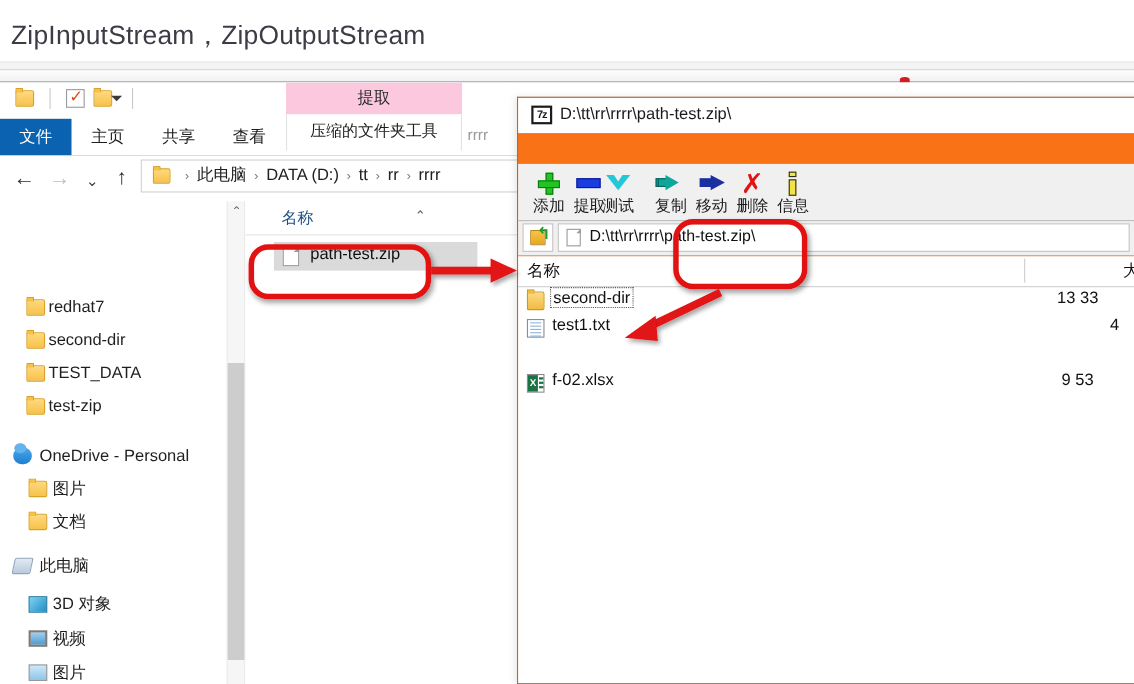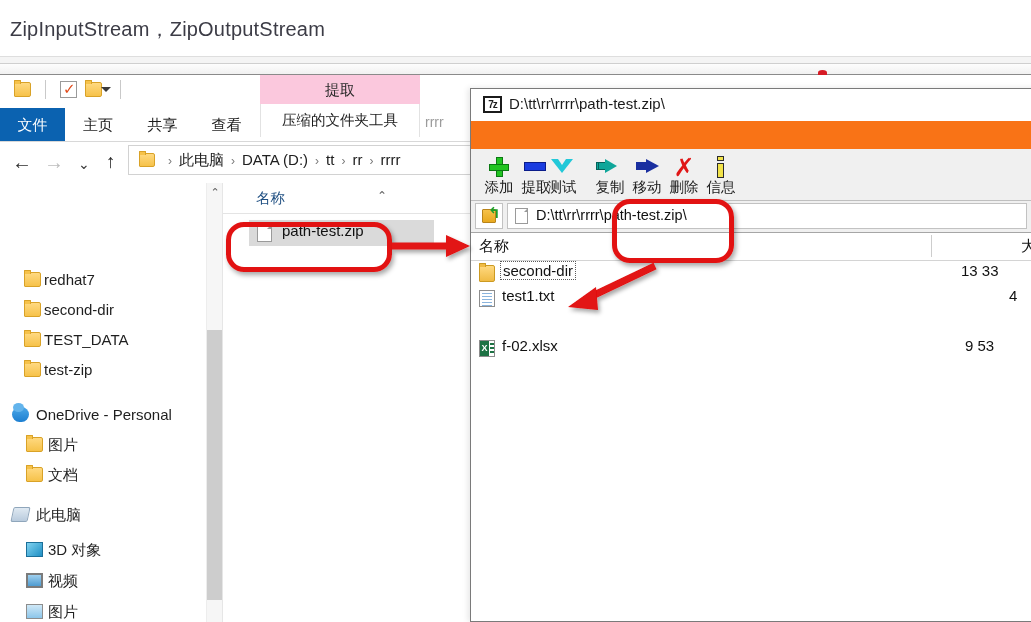--- a/index.html
+++ b/index.html
@@ -9,21 +9,21 @@
     font-family:"Liberation Sans","DejaVu Sans",sans-serif;
     -webkit-font-smoothing:antialiased;
   }
   
   #page-heading{
     position:absolute;left:0;top:0;width:1031px;height:57px;
     background:#ffffff;border-bottom:1px solid #dedede;box-sizing:border-box;
   }
   #page-heading .h-text{
     position:absolute;left:10px;top:16px;
-    font-size:20px;color:#3c3c46;letter-spacing:.2px;white-space:nowrap;
+    font-size:24px;color:#3c3c46;letter-spacing:.2px;white-space:nowrap;
   }
   #strip-a{position:absolute;left:0;top:57px;width:1031px;height:7px;background:#f4f4f4;border-bottom:1px solid #cfcfcf;box-sizing:border-box;}
   #strip-b{position:absolute;left:0;top:64px;width:1031px;height:11px;background:linear-gradient(#fdfdfd,#f1f1f1);border-bottom:1px solid #8a8a8a;box-sizing:border-box;}
 
   
   #explorer{position:absolute;left:0;top:75px;width:1031px;height:547px;background:#ffffff;overflow:hidden;}
 
   
   #qat{position:absolute;left:0;top:0;width:1031px;height:33px;background:#ffffff;}
   .qat-ico{position:absolute;top:7px;width:17px;height:15px;}

